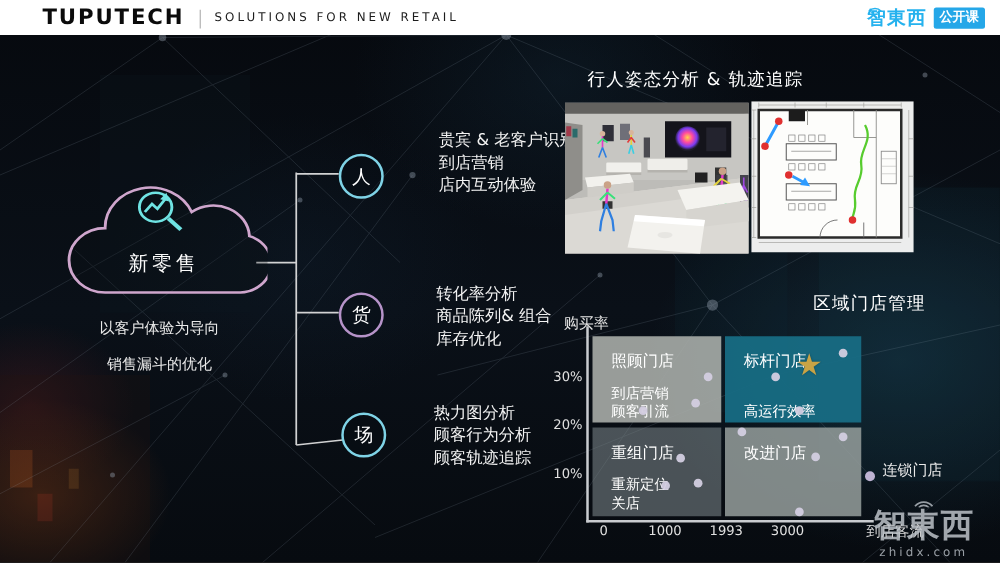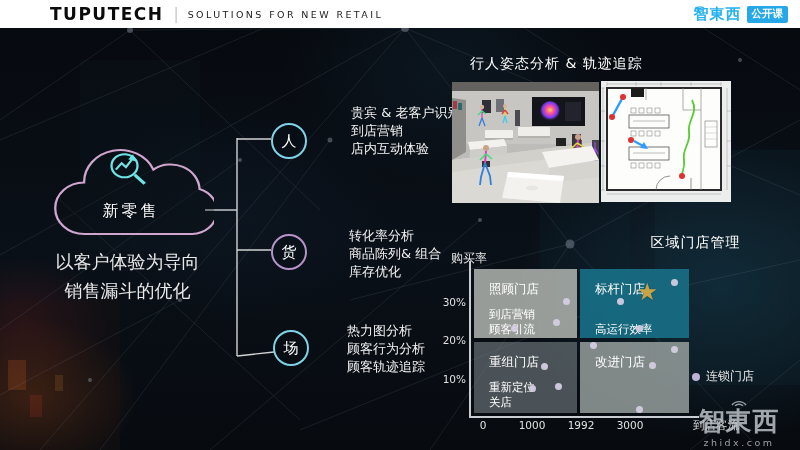--- a/index.html
+++ b/index.html
@@ -12,33 +12,33 @@
       radial-gradient(120px 95px at 3% 72%, rgba(160,42,42,0.22), transparent 70%),
       radial-gradient(280px 210px at 90% 64%, rgba(33,92,116,0.32), transparent 72%),
       radial-gradient(230px 170px at 56% 14%, rgba(25,56,76,0.26), transparent 72%),
       radial-gradient(210px 160px at 30% 46%, rgba(18,40,60,0.22), transparent 72%),
       linear-gradient(180deg,#06090e 0%,#0a1018 55%,#070b10 100%);
   }
   .abs{position:absolute;}
   
   .header{position:absolute;left:0;top:0;width:800px;height:28px;background:#ffffff;
     display:flex;align-items:center;padding:0 12px 0 34px;box-sizing:border-box;z-index:10;}
-  .logo{font-size:17px;font-weight:800;letter-spacing:1.5px;color:#0b0b0b;margin-left:16px;}
+  .logo{font-size:17px;font-weight:800;letter-spacing:1.5px;color:#0b0b0b;}
   .logo-sep{color:#9a9a9a;font-weight:200;font-size:15px;margin:0 9px 0 10px;}
   .tagline{font-size:9.5px;letter-spacing:2.4px;color:#1c1c1c;font-weight:500;padding-top:1px;}
   .brand-wrap{margin-left:auto;display:flex;align-items:center;gap:5px;position:relative;}
   .brand-wifi{position:absolute;left:-1px;top:-2px;}
   .brand-name{color:#25b2ee;font-weight:bold;font-size:15px;letter-spacing:1px;}
   .brand-badge{background:#25a7e8;color:#fff;font-size:10.5px;padding:1.5px 5px;border-radius:2px;font-weight:bold;}
   
   .plexus{position:absolute;left:0;top:0;z-index:1;}
   
   .cloud-svg{left:48px;top:140px;width:166px;height:103px;z-index:3;}
   .cloud-label{left:78px;top:201px;width:106px;text-align:center;font-size:16px;letter-spacing:3px;color:#fafafa;z-index:4;}
-  .principles{left:35px;top:253px;width:185px;text-align:center;font-size:18px;color:#e9e9e9;z-index:3;}
+  .principles{left:35px;top:253px;width:185px;text-align:center;font-size:12px;color:#e9e9e9;z-index:3;}
   .principles div{line-height:18px;margin-bottom:11px;}
   
   .connector-svg{left:200px;top:130px;width:120px;height:240px;z-index:2;}
   
   .pillar-circle{position:absolute;width:32px;height:32px;border:2px solid #7fd3e6;border-radius:50%;
     display:flex;align-items:center;justify-content:center;font-size:15px;color:#fff;
     background:rgba(8,14,20,0.30);z-index:3;}
   .pc1{left:271px;top:123px;} .pc2{left:271px;top:234px;} .pc3{left:273px;top:330px;}
   .plist{position:absolute;font-size:13px;color:#f3f3f3;z-index:3;margin-left:38px;}
   .plist div{line-height:18px;}
@@ -58,21 +58,21 @@
   .q2{left:140px;top:21px;width:109px;height:69px;}
   .q3{left:34px;top:94px;width:103px;height:71px;}
   .q4{left:140px;top:94px;width:109px;height:71px;}
   .qtitle{font-size:12.5px;}
   .qactions{margin-top:9px;}
   .qactions div{font-size:11.5px;line-height:15px;}
   .q2 .qactions{margin-top:24px;}
   .xtick{position:absolute;top:171px;font-size:10.5px;color:#e0e0e0;transform:translateX(-50%);}
   .ytick{position:absolute;left:0;width:26px;text-align:right;font-size:10.5px;color:#e0e0e0;}
   .xlabel-chart{position:absolute;left:253px;top:170px;font-size:11.5px;color:#d8d8d8;white-space:nowrap;}
-  .legend{position:absolute;left:252px;top:120px;display:flex;align-items:center;gap:6px;font-size:12px;color:#eaeaea;white-space:nowrap;}
+  .legend{position:absolute;left:252px;top:120px;display:flex;align-items:flex-end;gap:6px;font-size:12px;color:#eaeaea;white-space:nowrap;}
   .ldot{width:8px;height:8px;border-radius:50%;background:#beb3d2;}
   .dot{position:absolute;width:7px;height:7px;border-radius:50%;background:#d3cde0;opacity:0.95;}
   .star{position:absolute;font-size:24px;color:#c8a345;line-height:1;text-shadow:0 0 2px rgba(0,0,0,0.3);}
   
   .watermark{left:684px;top:388px;width:110px;text-align:center;z-index:6;}
   .wm-wifi{margin-bottom:-3px;}
   .wm-brand{font-size:26px;font-weight:bold;color:rgba(188,194,200,0.85);letter-spacing:1px;line-height:1.1;}
   .wm-domain{font-size:9.5px;letter-spacing:2.5px;color:rgba(188,194,200,0.8);margin-top:1px;}
 </style>
 </head>
@@ -348,21 +348,21 @@
       <div class="dot" style="left: 149.75px; top: 94.275px;"></div>
       <div class="dot" style="left: 230.6px; top: 98.125px;"></div>
       <div class="dot" style="left: 208.55px; top: 113.525px;"></div>
       <div class="dot" style="left: 196.3px; top: 157.8px;"></div>
       <div class="dot" style="left: 100.75px; top: 115.45px;"></div>
       <div class="dot" style="left: 115.45px; top: 134.7px;"></div>
       <div class="dot" style="left: 88.5px; top: 136.625px;"></div>
       <div class="star" style="color: rgb(200, 163, 69); left: 196.6px; top: 31.875px;">★</div>
       <span class="xtick" style="left: 43px;">0</span>
       <span class="xtick" style="left: 92px;">1000</span>
-      <span class="xtick" style="left: 141px;">1992</span>
+      <span class="xtick" style="left: 141px;">1993</span>
       <span class="xtick" style="left: 190px;">3000</span>
       <span class="ytick" style="top: 47.5px;">30%</span>
       <span class="ytick" style="top: 86px;">20%</span>
       <span class="ytick" style="top: 124.5px;">10%</span>
     </div>
 
   <div class="abs watermark">
     <svg class="wm-wifi" width="22" height="9" viewBox="0 0 22 9">
       <path d="M4,8 a9,9 0 0 1 14,0 M7,9 a5.5,5.5 0 0 1 8,0" stroke="rgba(188,194,200,0.8)" stroke-width="1.4" fill="none"></path>
     </svg>

